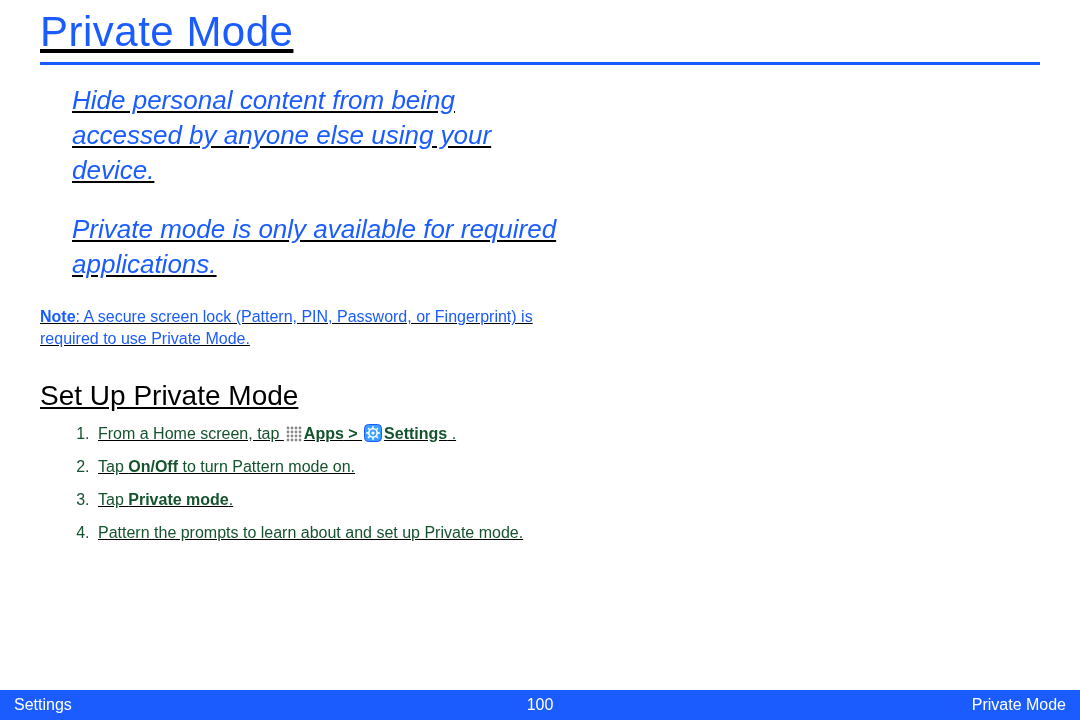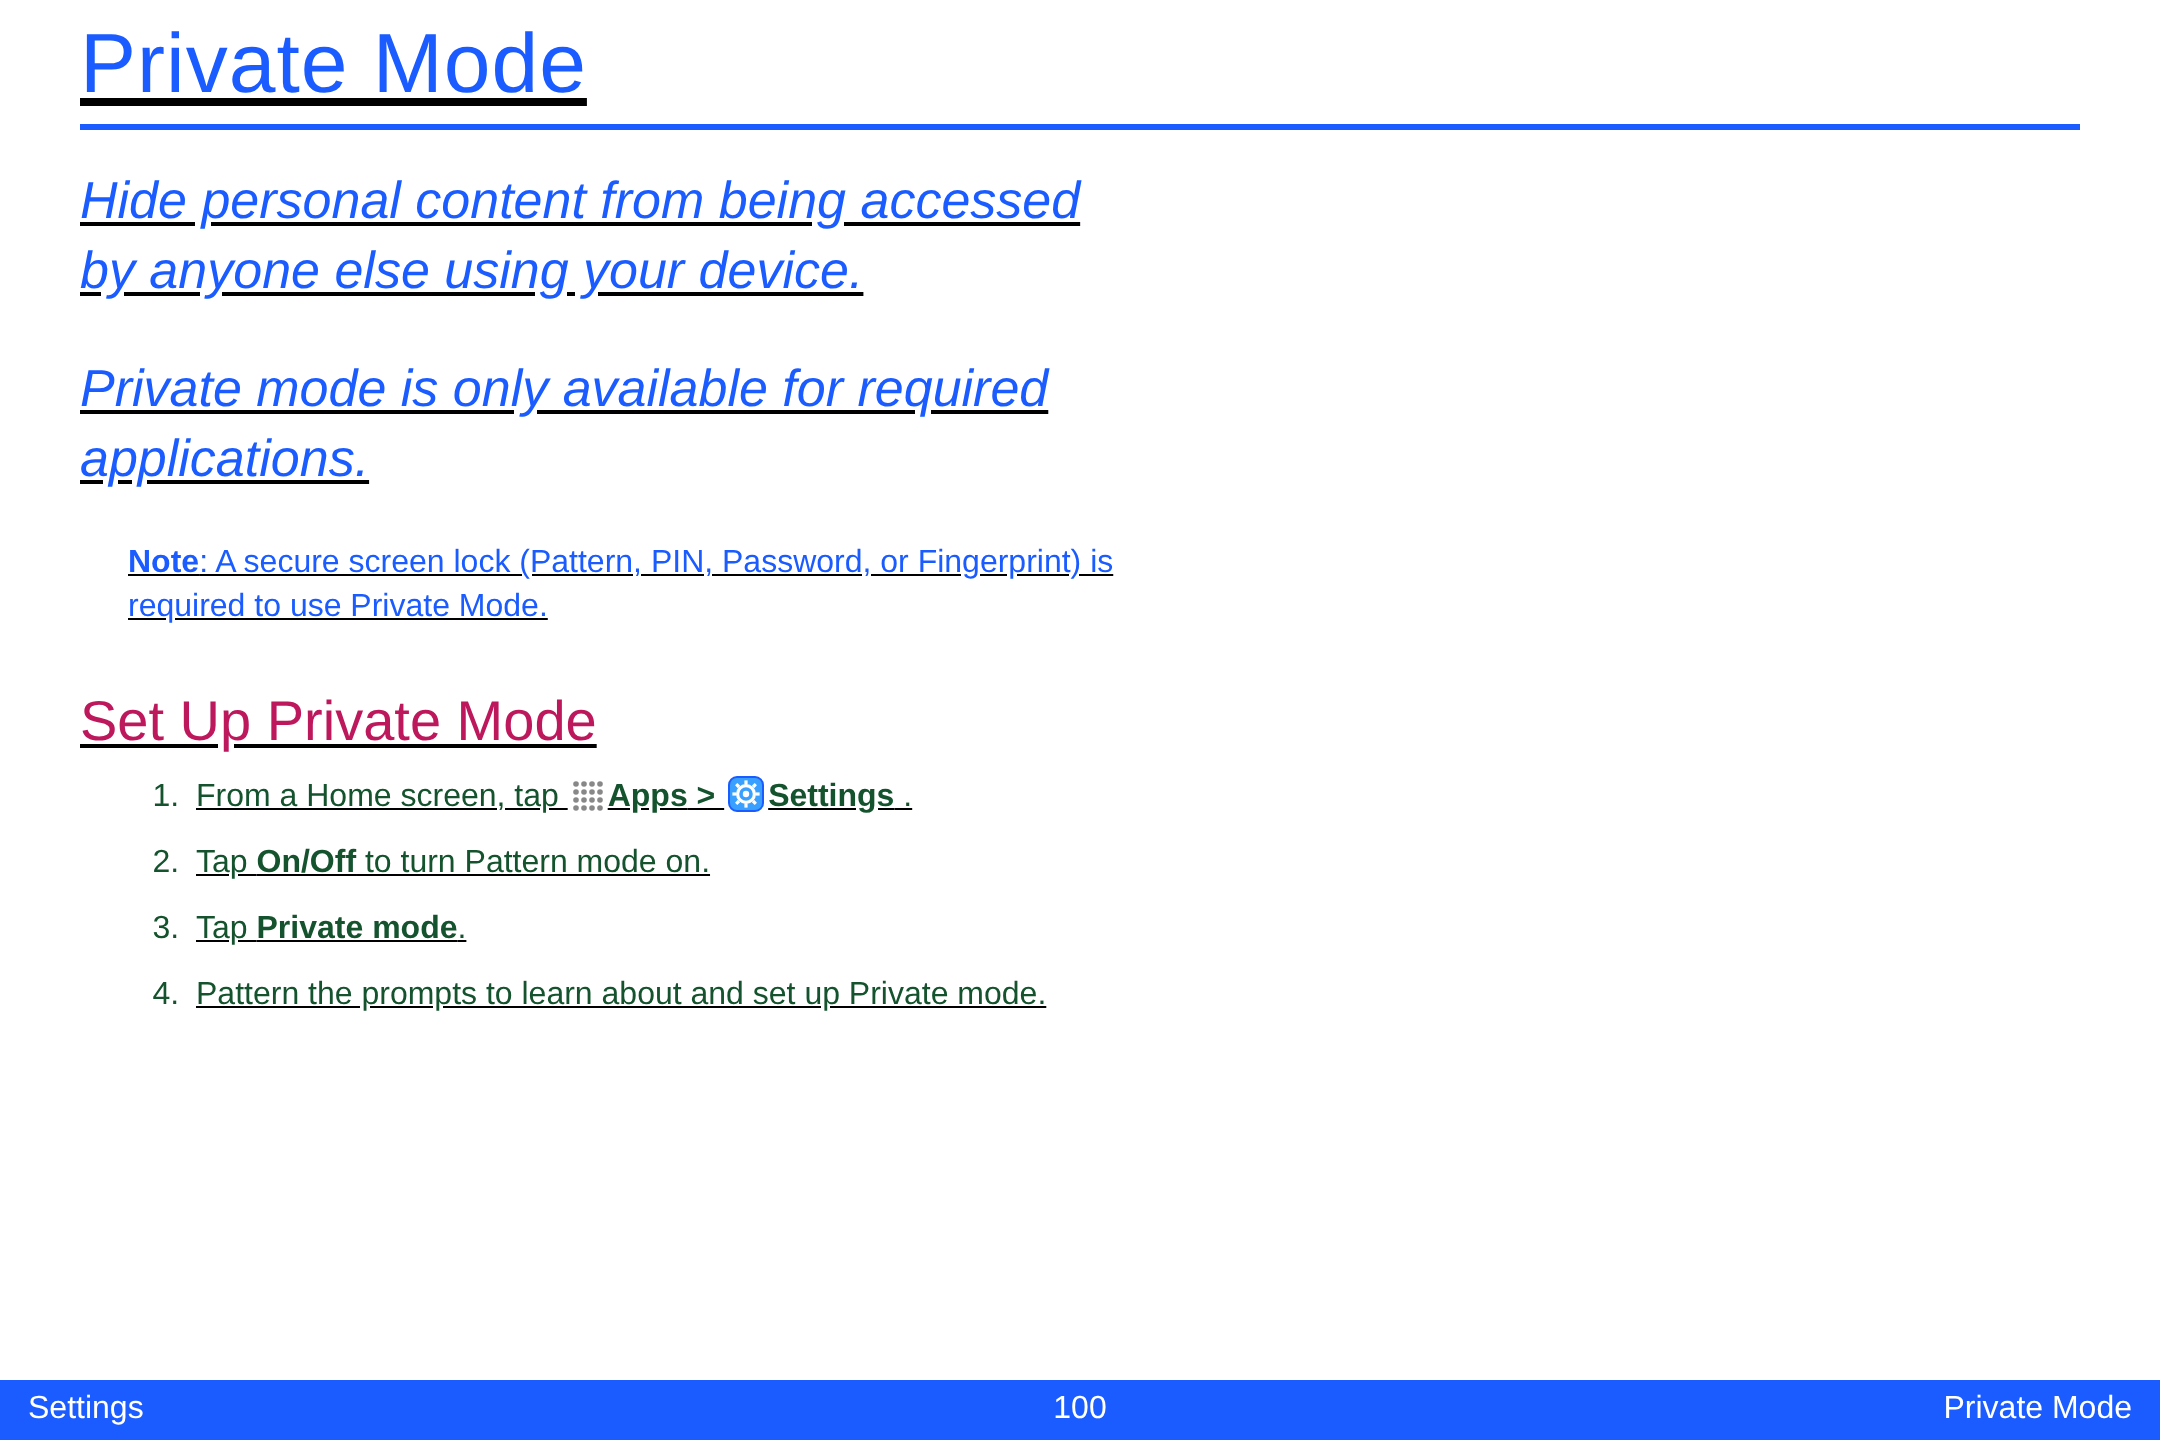--- a/index.html
+++ b/index.html
@@ -2,24 +2,24 @@
 <html><head>
 <meta charset="utf-8">
 <style>
   * { margin: 0; padding: 0; box-sizing: border-box; }
   html, body { width: 1080px; height: 720px; font-family: Arial, Helvetica, sans-serif; background: #fff; overflow: hidden; }
   .page { width: 1080px; height: 720px; position: relative; text-decoration: underline; }
   .content { padding: 8px 40px 0 40px; }
   h1.title { color: #1a5cff; font-weight: 400; font-size: 42px; letter-spacing: 0.5px; padding-bottom: 6px; }
   .rule { border: none; border-top: 3px solid #1a5cff; margin-bottom: 18px; }
   .intro { color: #1a5cff; font-style: italic; font-size: 26px; line-height: 1.35; max-width: 520px; }
-  .intro p { margin-bottom: 24px; }
-  .note { color: #1a5cff; font-size: 16px; line-height: 1.35; max-width: 520px; margin-top: 6px; margin-bottom: 30px; margin-left: 24px; }
+  .intro p { margin-bottom: 24px; margin-left: 32px; }
+  .note { color: #1a5cff; font-size: 16px; line-height: 1.35; max-width: 520px; margin-top: 6px; margin-bottom: 30px; }
   .note .bold { font-weight: 700; }
-  h2.section { color: #be185d; font-weight: 400; font-size: 28px; margin-bottom: 10px; }
+  h2.section { color: #000000; font-weight: 400; font-size: 28px; margin-bottom: 10px; }
   ol.steps { color: #14532d; font-size: 16px; line-height: 1.45; padding-left: 54px; max-width: 560px; }
   ol.steps li { margin-bottom: 10px; padding-left: 4px; }
   .b { font-weight: 700; }
   .icon { display: inline-block; vertical-align: -3px; margin: 0 2px; }
   .apps-icon svg, .settings-icon svg { display: block; }
   .footer { position: absolute; left: 0; bottom: 0; width: 100%; height: 30px; background: #1a5cff; color: #fff; display: flex; align-items: center; justify-content: space-between; padding: 0 14px; font-size: 16px; }
   .footer .center { position: absolute; left: 50%; transform: translateX(-50%); }
 </style>
 </head>
 <body>

